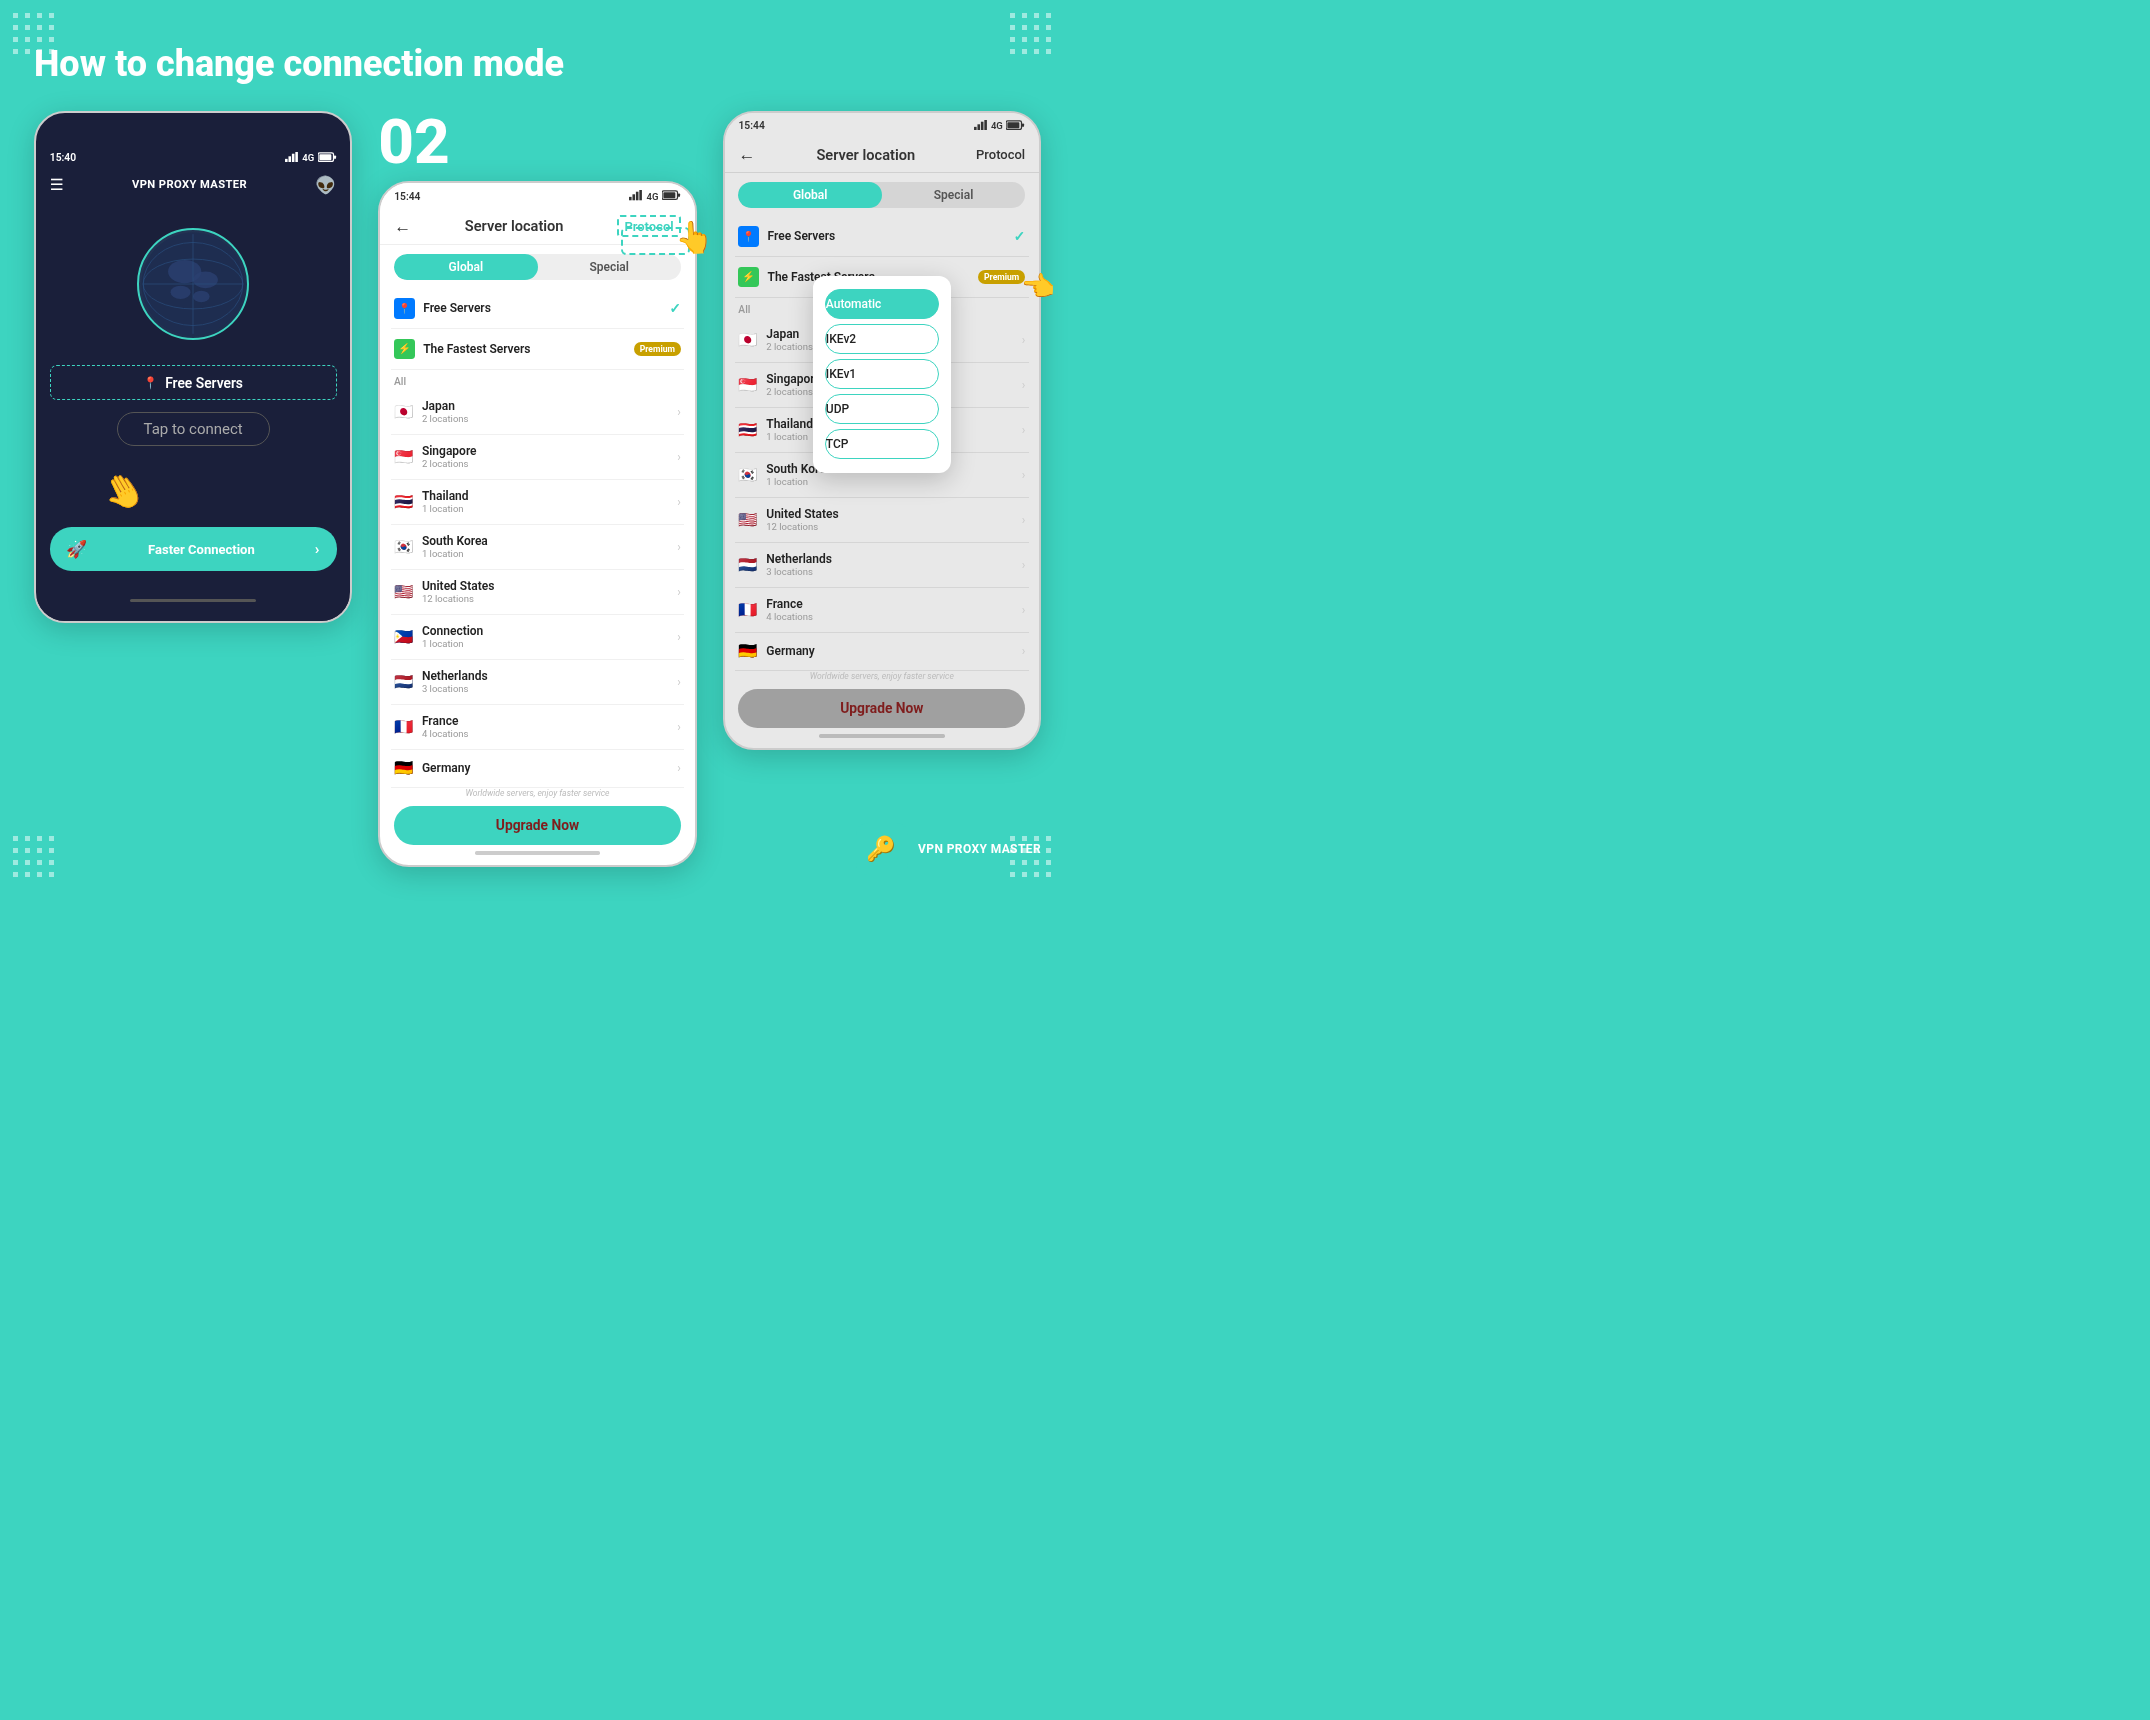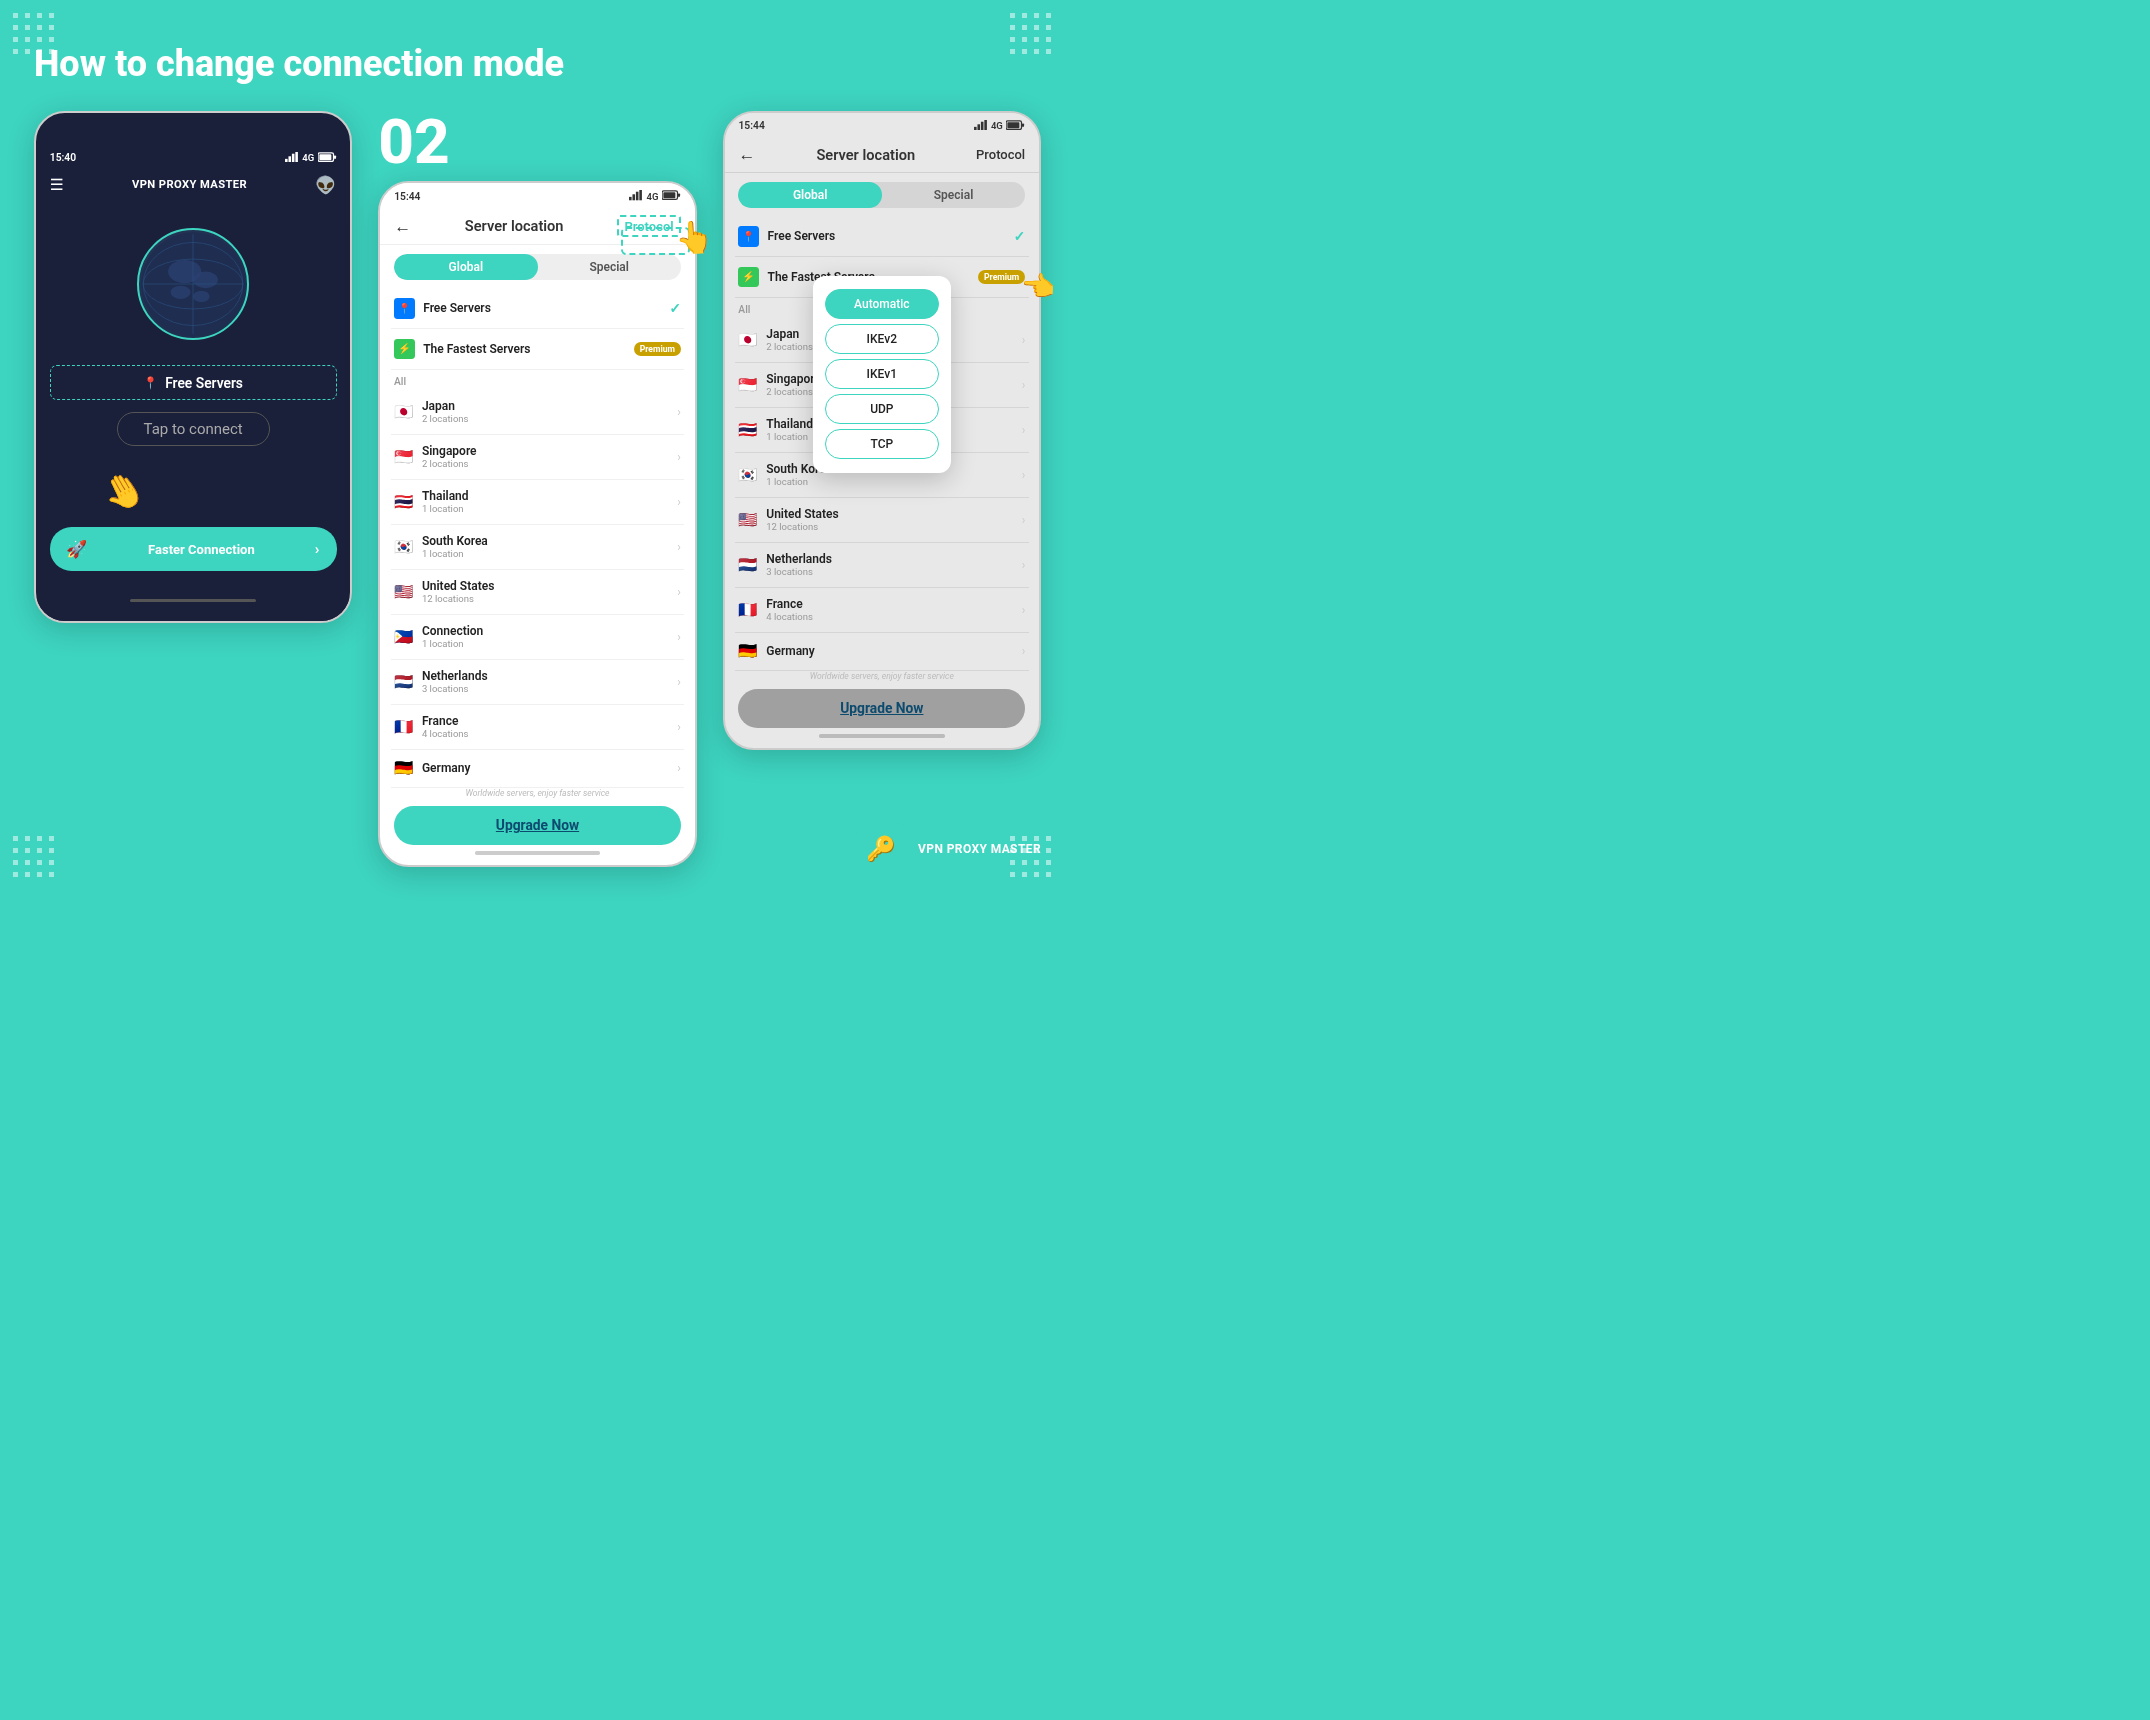--- a/index.html
+++ b/index.html
@@ -317,24 +317,23 @@
     }
 
     .flag { font-size: 15.5px; }
 
     .upgrade-btn {
       margin: 8.6px 13.8px 6.9px;
       background: #3dd4c0;
       border-radius: 21.5px;
       padding: 11.2px;
       text-align: center;
-      color: #0c4a6e;
+      color: #7f1d1d;
       font-size: 13.8px;
       font-weight: 700;
-      text-decoration: underline;
     }
 
     .upgrade-btn-gray {
       background: #a0a0a0;
     }
 
     .worldwide-text {
       text-align: center;
       font-size: 8.6px;
       color: #bbb;
@@ -375,21 +374,20 @@
       box-shadow: 0 6.9px 26px rgba(0,0,0,0.2);
       padding: 8.6px 12px;
       width: 138px;
       z-index: 10;
     }
 
     .protocol-option {
       border: 1.3px solid #3dd4c0;
       border-radius: 17px;
       padding: 6.9px 0;
-      text-align: center;
       margin: 5.2px 0;
       font-size: 12px;
       color: #222;
       font-weight: 500;
     }
 
     .protocol-option-active {
       background: #3dd4c0;
       color: white;
     }

